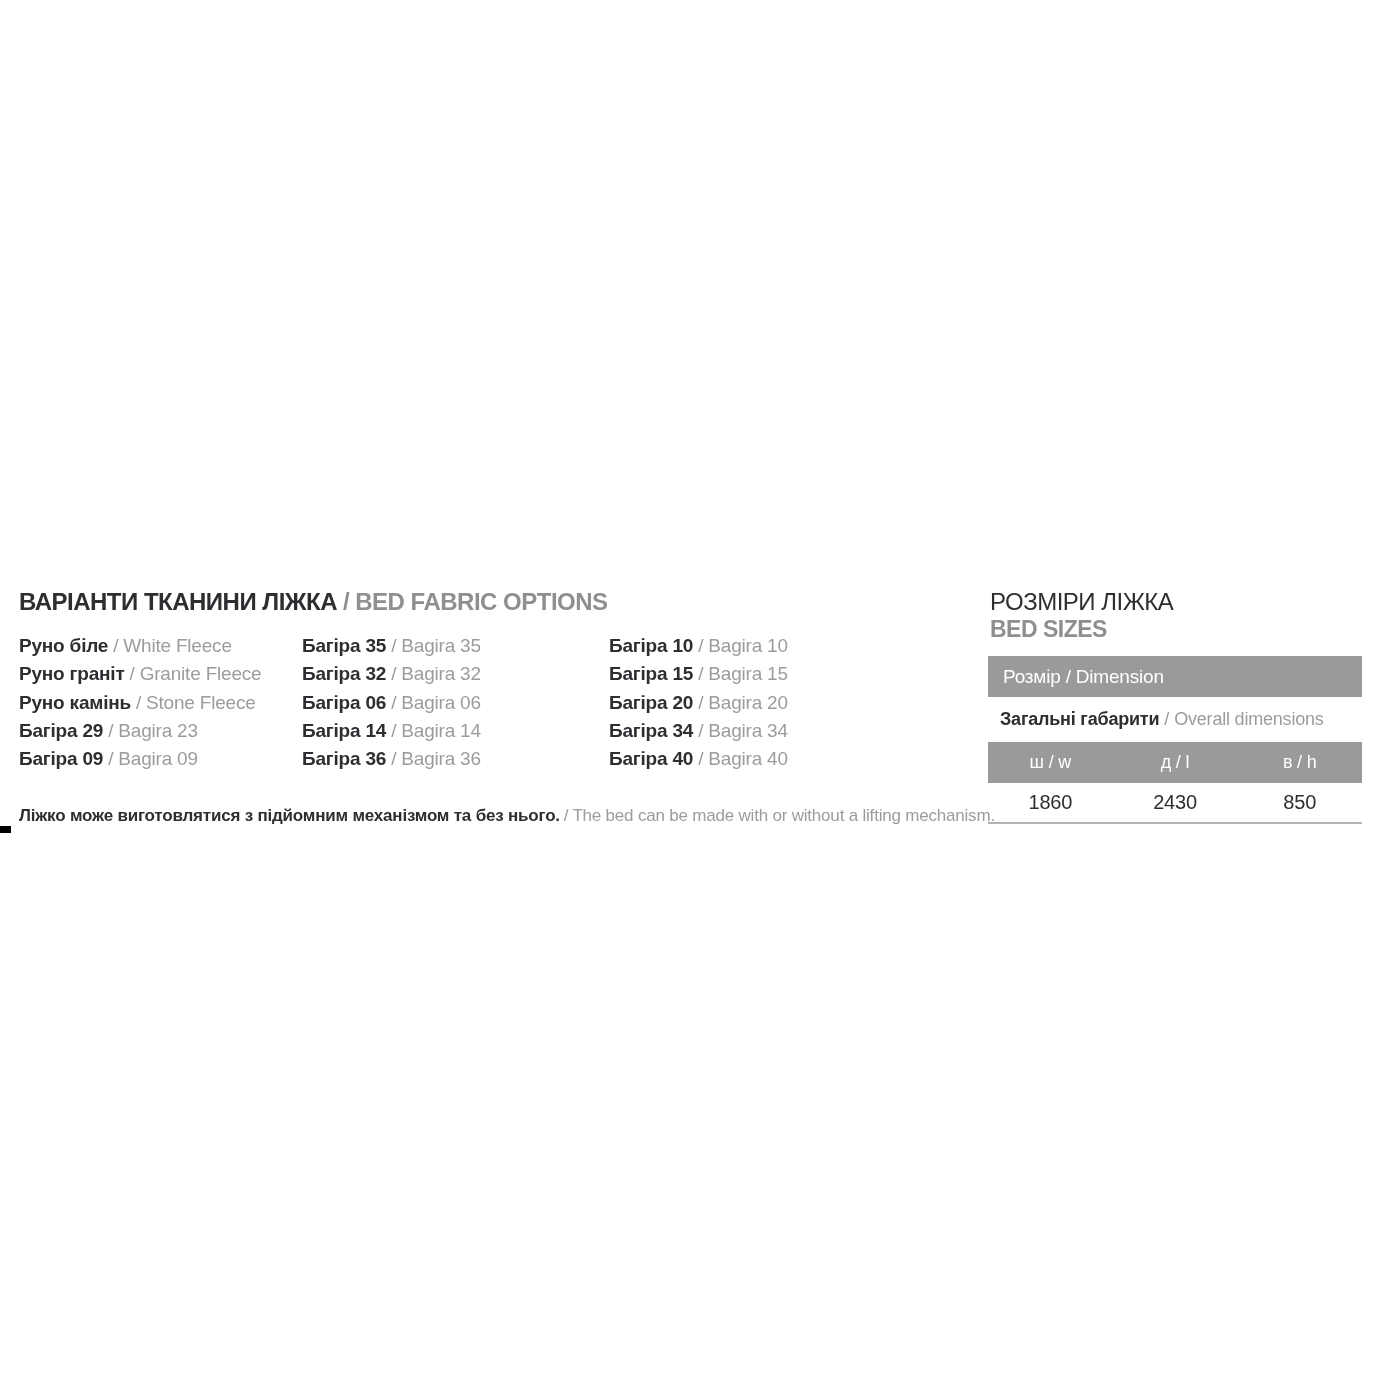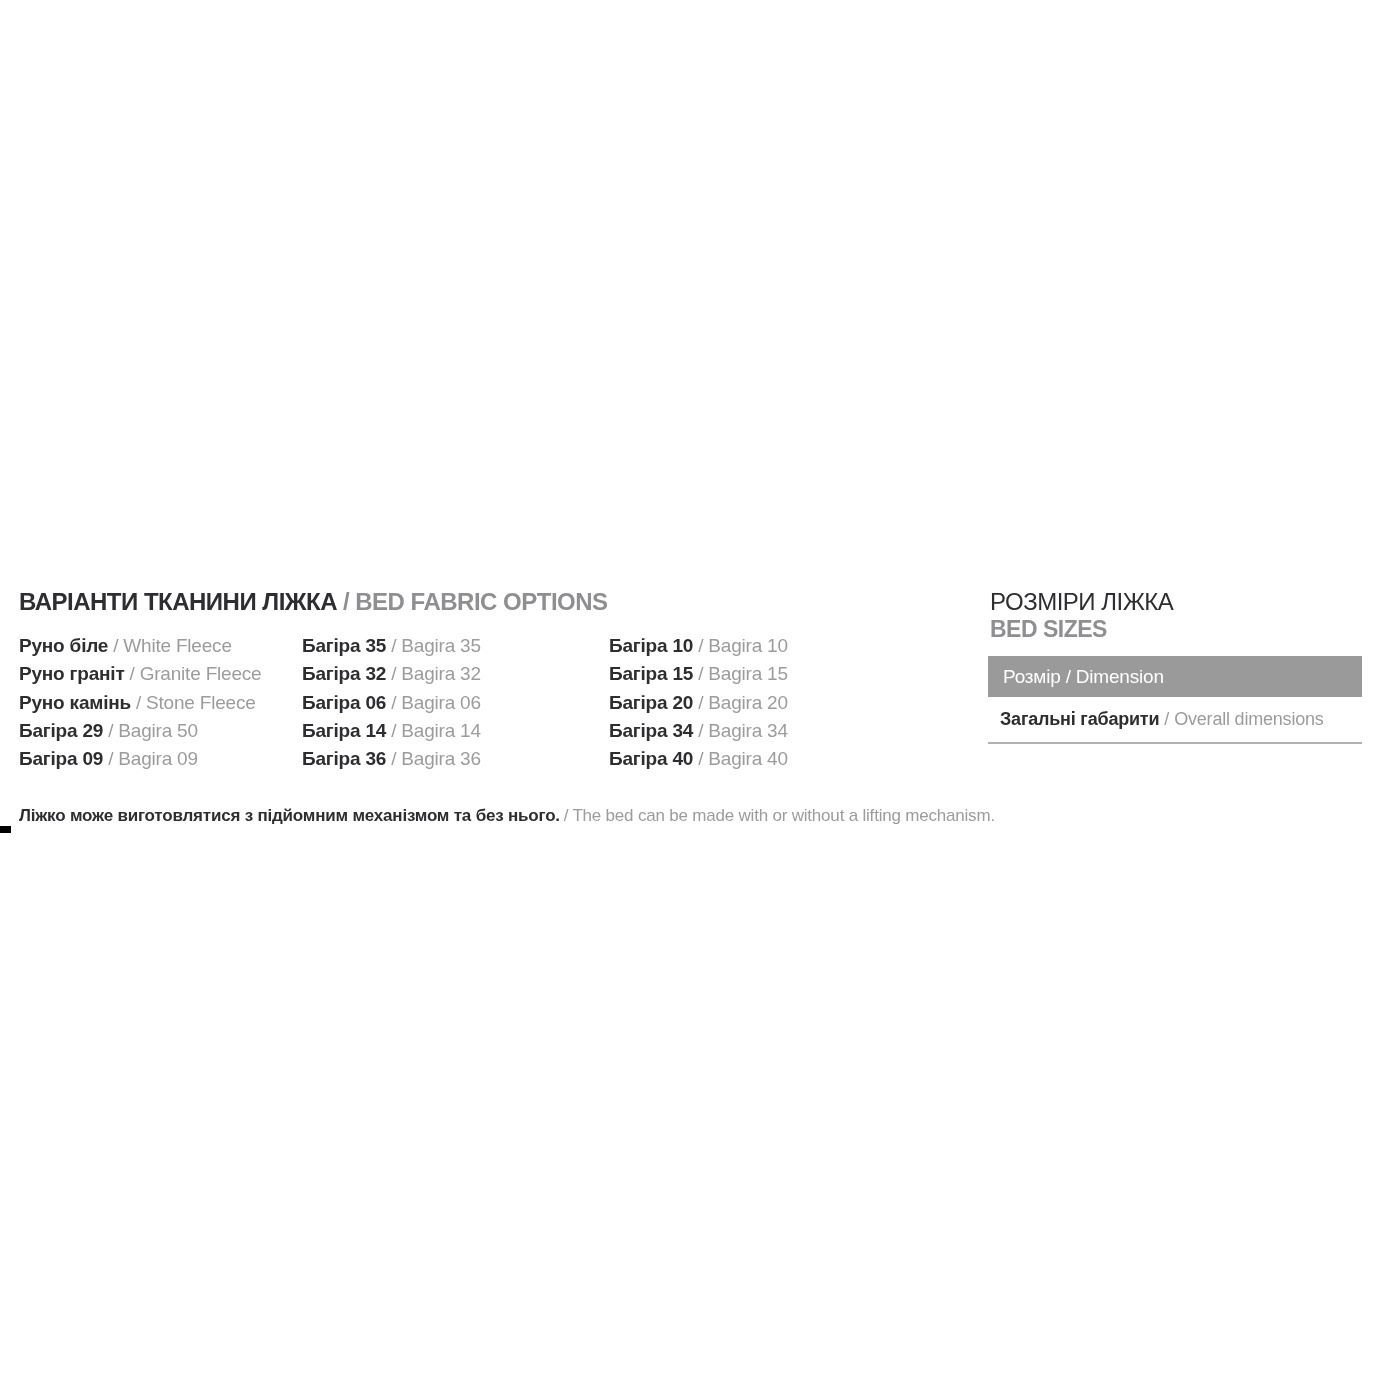--- a/index.html
+++ b/index.html
@@ -152,21 +152,21 @@
 <body>
 
 <div class="page">
 
   <h1 class="fabric-title"><span>ВАРІАНТИ ТКАНИНИ ЛІЖКА</span><span class="sep">/</span><span class="t-gray">BED FABRIC OPTIONS</span></h1>
 
   <div class="fabric-col c1">
     <div class="item"><span class="uk">Руно біле</span><span class="sep">/</span><span class="en">White Fleece</span></div>
     <div class="item"><span class="uk">Руно граніт</span><span class="sep">/</span><span class="en">Granite Fleece</span></div>
     <div class="item"><span class="uk">Руно камінь</span><span class="sep">/</span><span class="en">Stone Fleece</span></div>
-    <div class="item"><span class="uk">Багіра 29</span><span class="sep">/</span><span class="en">Bagira 50</span></div>
+    <div class="item"><span class="uk">Багіра 29</span><span class="sep">/</span><span class="en">Bagira 23</span></div>
     <div class="item"><span class="uk">Багіра 09</span><span class="sep">/</span><span class="en">Bagira 09</span></div>
   </div>
 
   <div class="fabric-col c2">
     <div class="item"><span class="uk">Багіра 35</span><span class="sep">/</span><span class="en">Bagira 35</span></div>
     <div class="item"><span class="uk">Багіра 32</span><span class="sep">/</span><span class="en">Bagira 32</span></div>
     <div class="item"><span class="uk">Багіра 06</span><span class="sep">/</span><span class="en">Bagira 06</span></div>
     <div class="item"><span class="uk">Багіра 14</span><span class="sep">/</span><span class="en">Bagira 14</span></div>
     <div class="item"><span class="uk">Багіра 36</span><span class="sep">/</span><span class="en">Bagira 36</span></div>
   </div>
@@ -188,16 +188,26 @@
 
   <div class="sizes-table">
     <div class="bar header-row">
       <span>Розмір / Dimension</span>
     </div>
     <div class="subheader-row">
         <span class="uk">Загальні габарити</span>
         <span class="sep">/</span>
         <span class="en">Overall dimensions</span>
       </div>
+    <div class="bar cols-row">
+      <span class="cell">ш / w</span>
+      <span class="cell">д / l</span>
+      <span class="cell">в / h</span>
+    </div>
+    <div class="values-row">
+      <span class="cell">1860</span>
+      <span class="cell">2430</span>
+      <span class="cell">850</span>
+    </div>
     <div class="bottom-rule"></div>
   </div>
 
 </div>
 
 </body></html>

